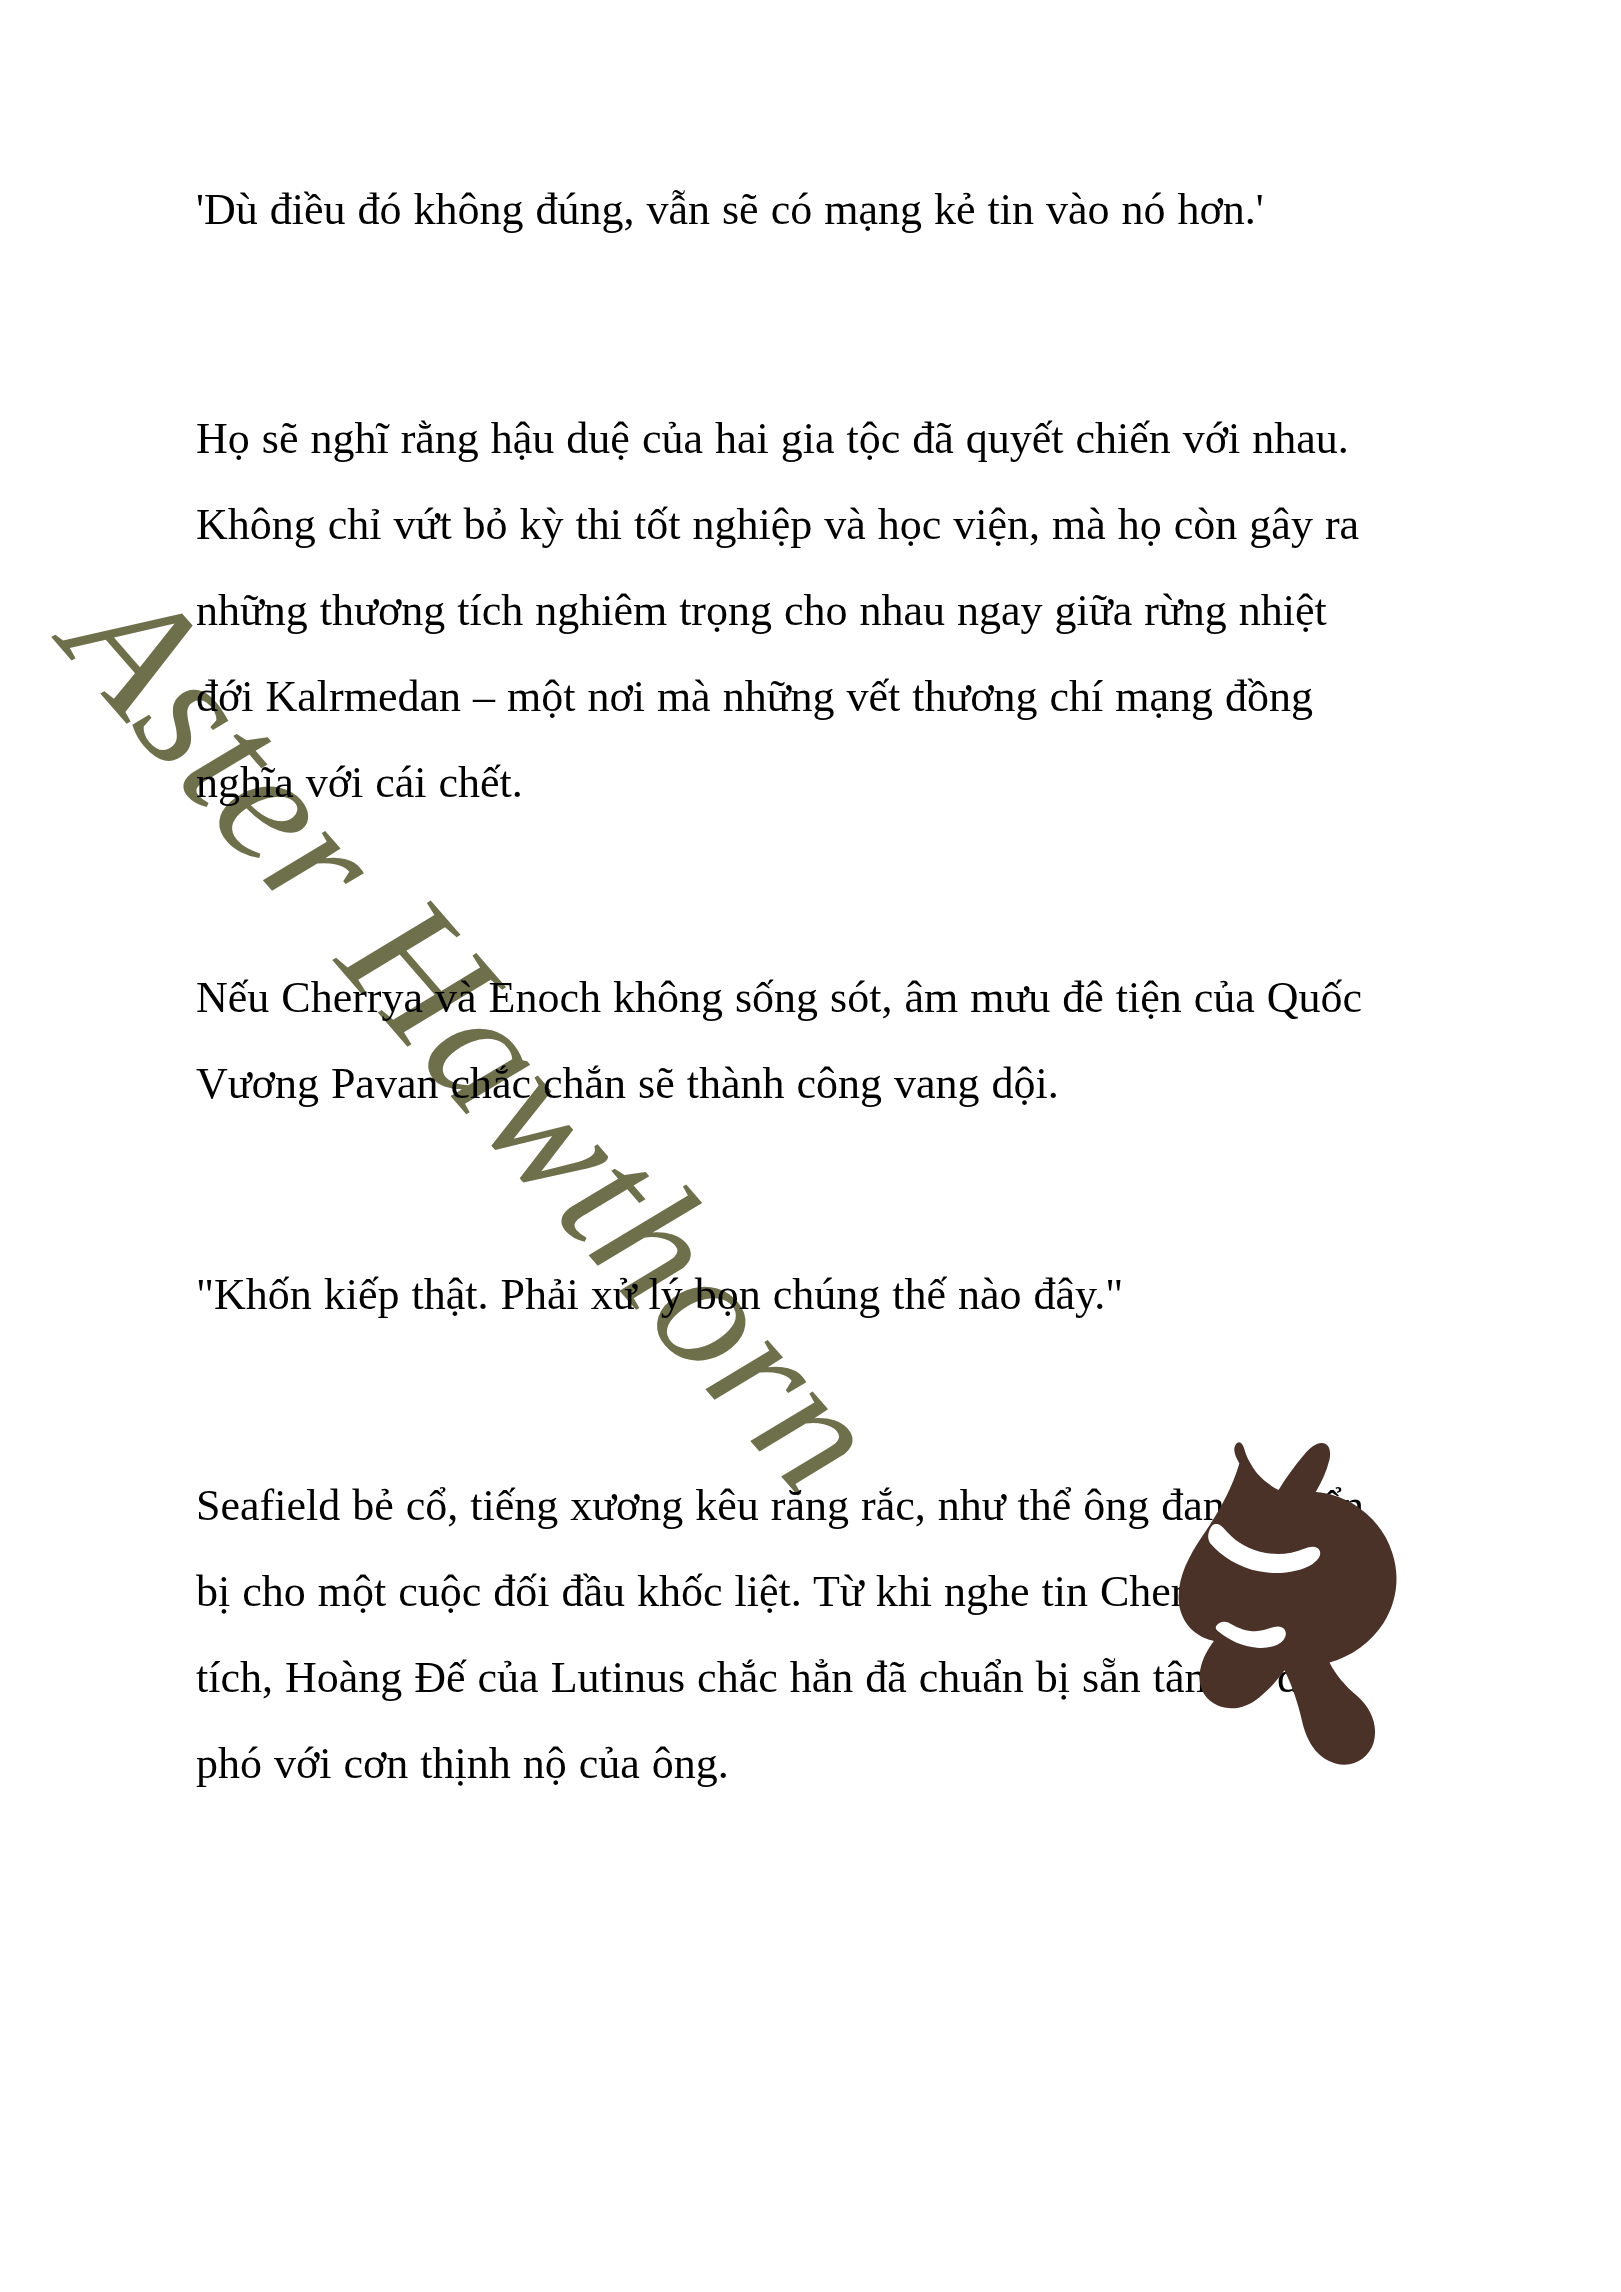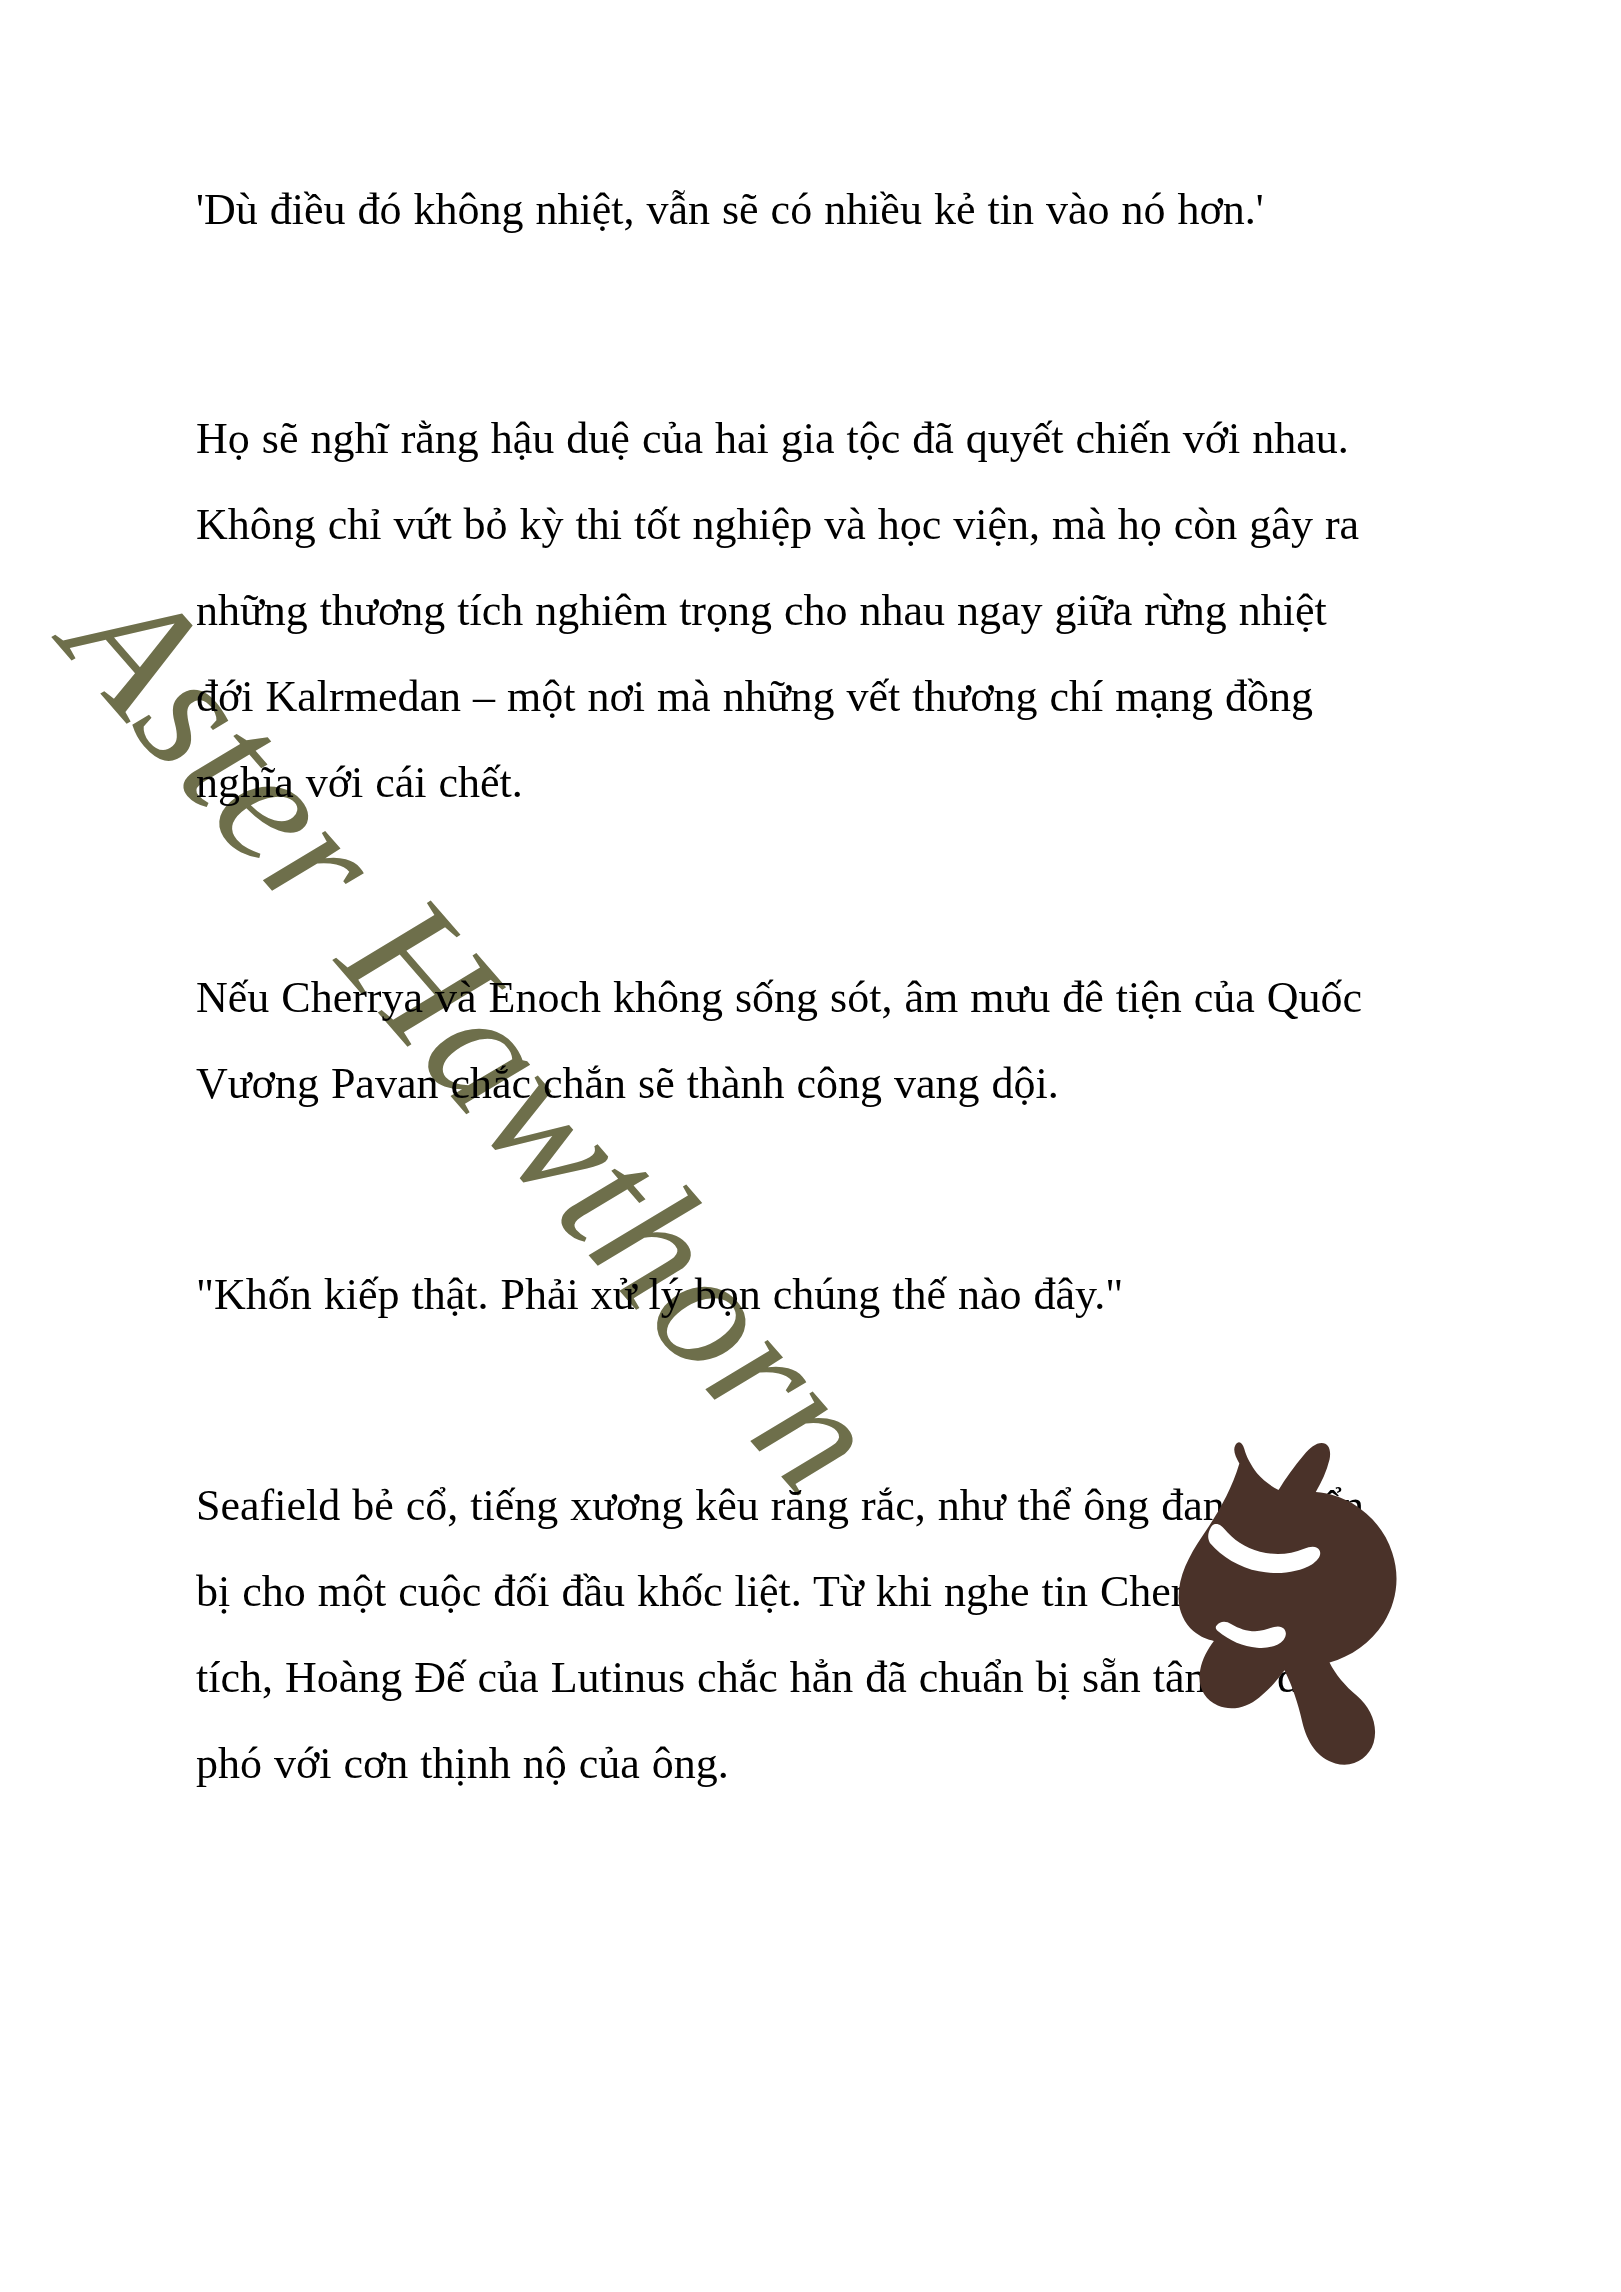--- a/index.html
+++ b/index.html
@@ -83,21 +83,21 @@
 <body>
 
 <div class="page">
 
   <div class="watermark-layer">
     <div class="watermark-text">Aster Hawthorn</div>
   </div>
 
   <div class="content">
 
-    <p class="para">'Dù điều đó không nhiệt, vẫn sẽ có nhiều kẻ tin vào nó hơn.'</p>
+    <p class="para">'Dù điều đó không đúng, vẫn sẽ có mạng kẻ tin vào nó hơn.'</p>
 
     <div class="gap-lg"></div>
 
     <p class="para">Họ sẽ nghĩ rằng hậu duệ của hai gia tộc đã quyết chiến với nhau. Không chỉ vứt bỏ kỳ thi tốt nghiệp và học viện, mà họ còn gây ra những thương tích nghiêm trọng cho nhau ngay giữa rừng nhiệt đới Kalrmedan – một nơi mà những vết thương chí mạng đồng nghĩa với cái chết.</p>
 
     <div class="gap-md"></div>
 
     <p class="para">Nếu Cherrya và Enoch không sống sót, âm mưu đê tiện của Quốc Vương Pavan chắc chắn sẽ thành công vang dội.</p>
 
     <div class="gap-sm"></div>

